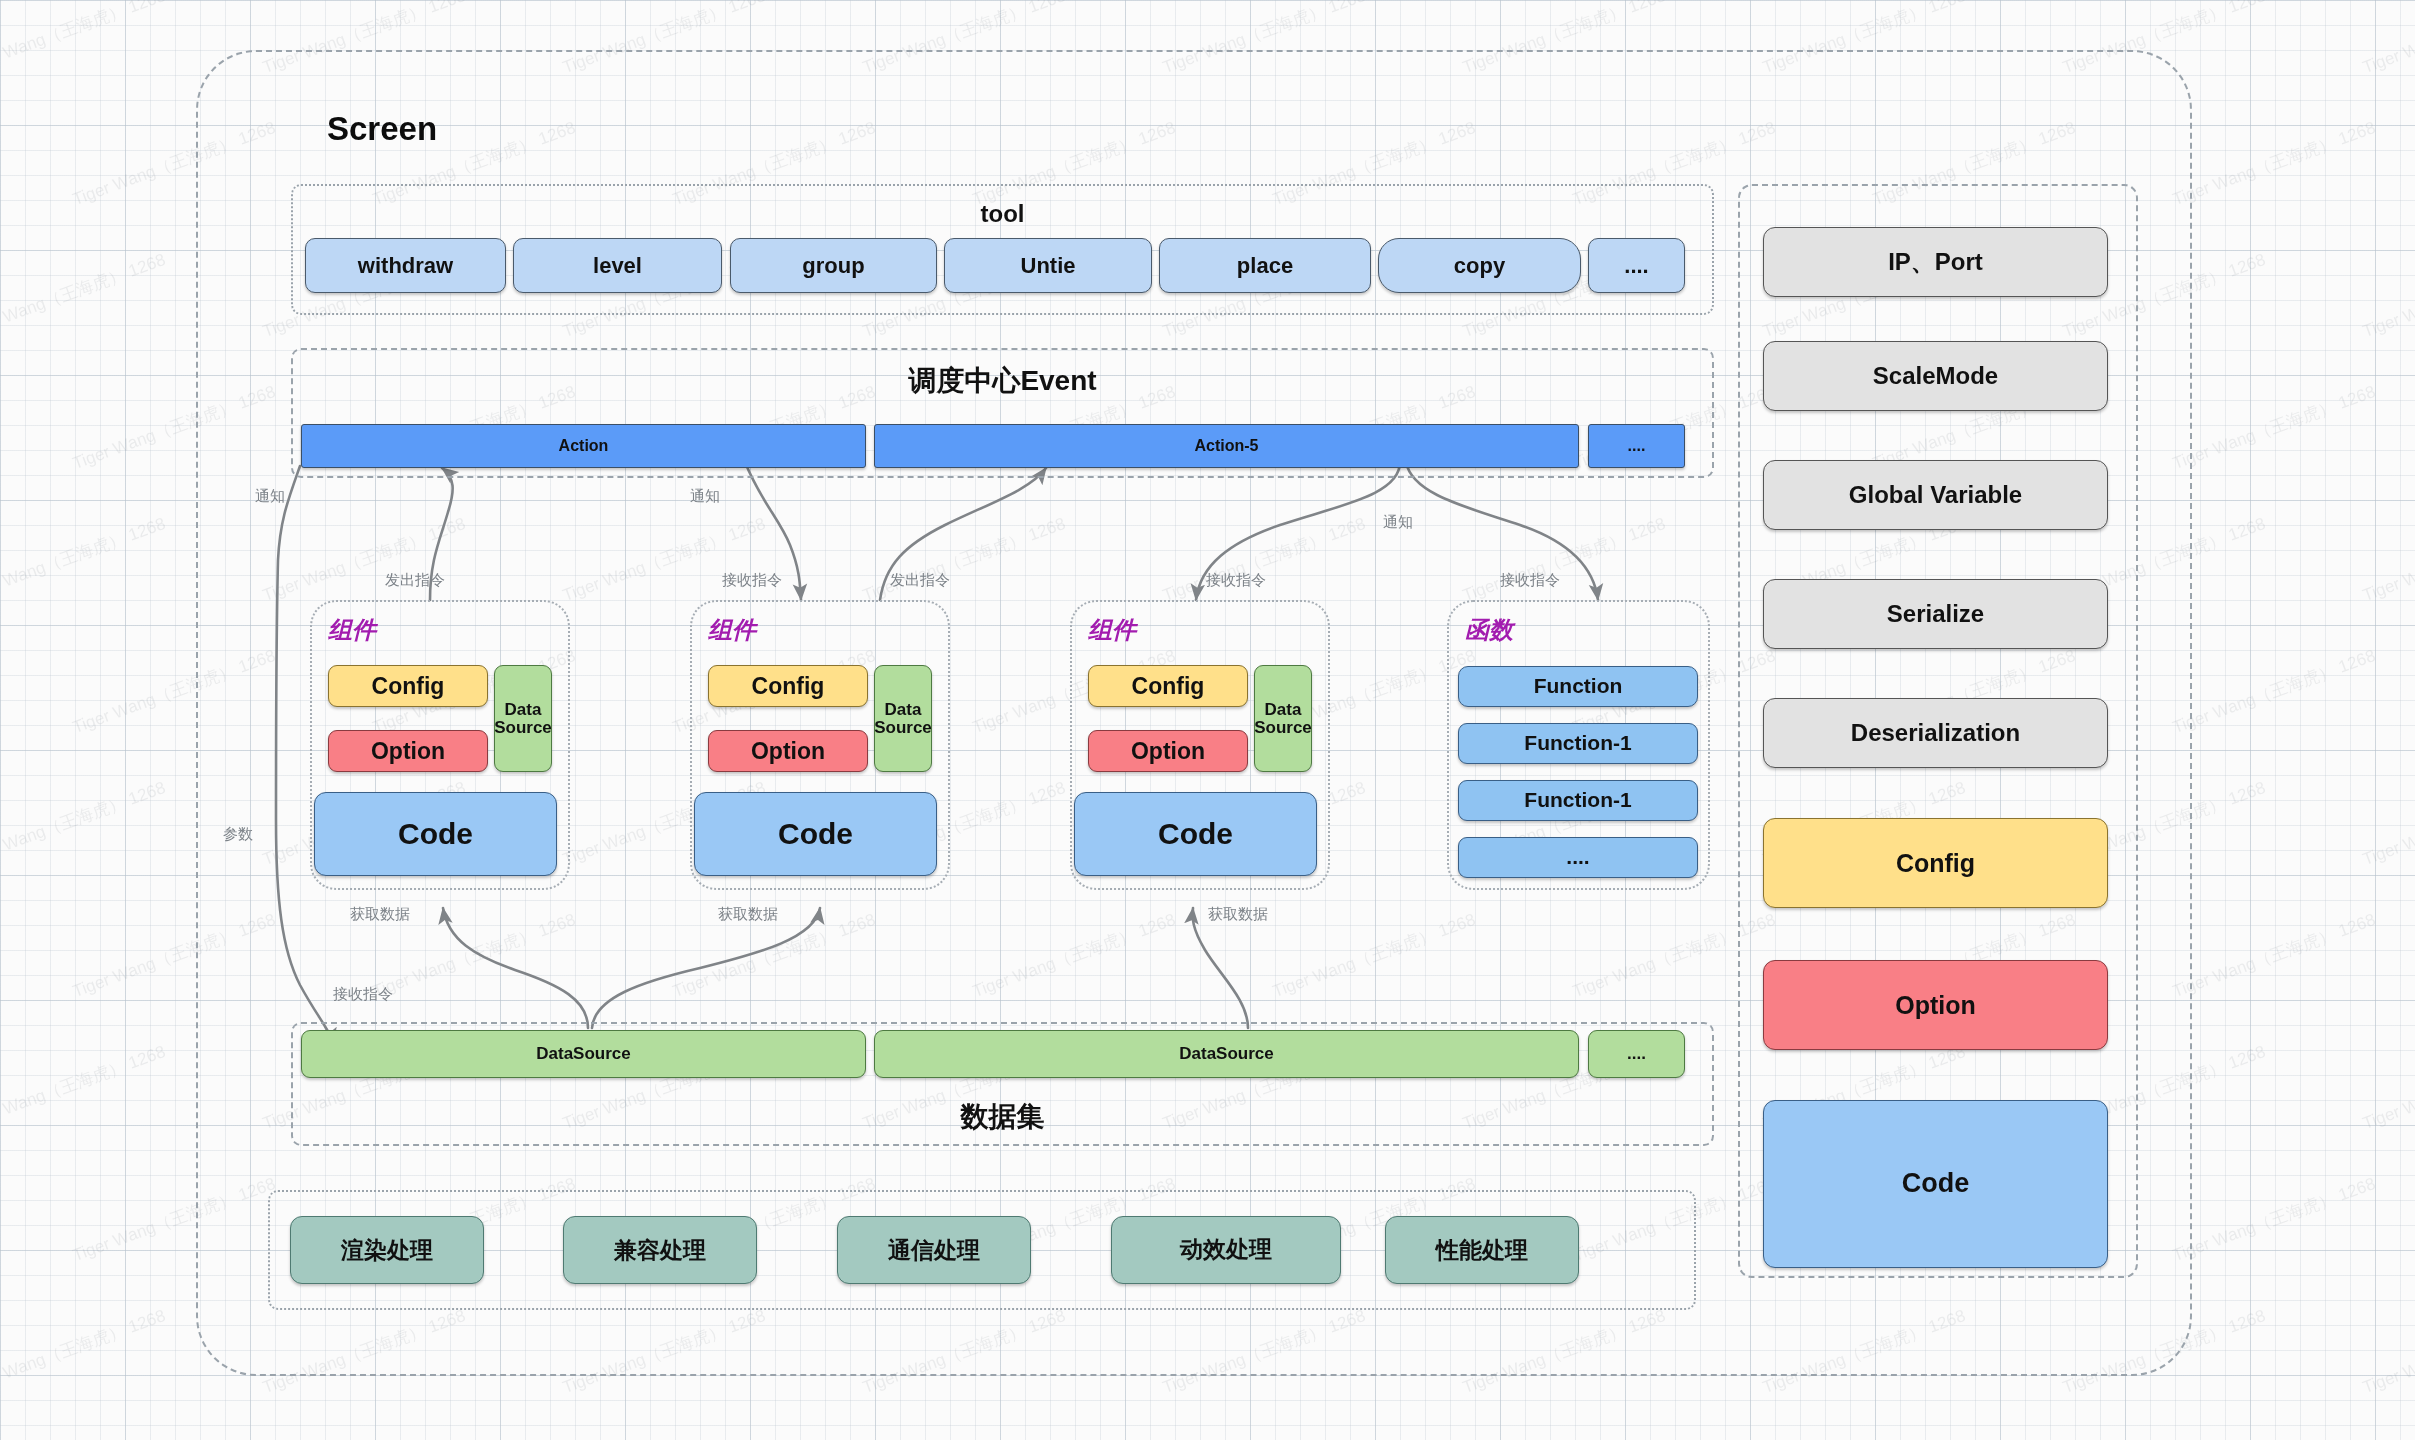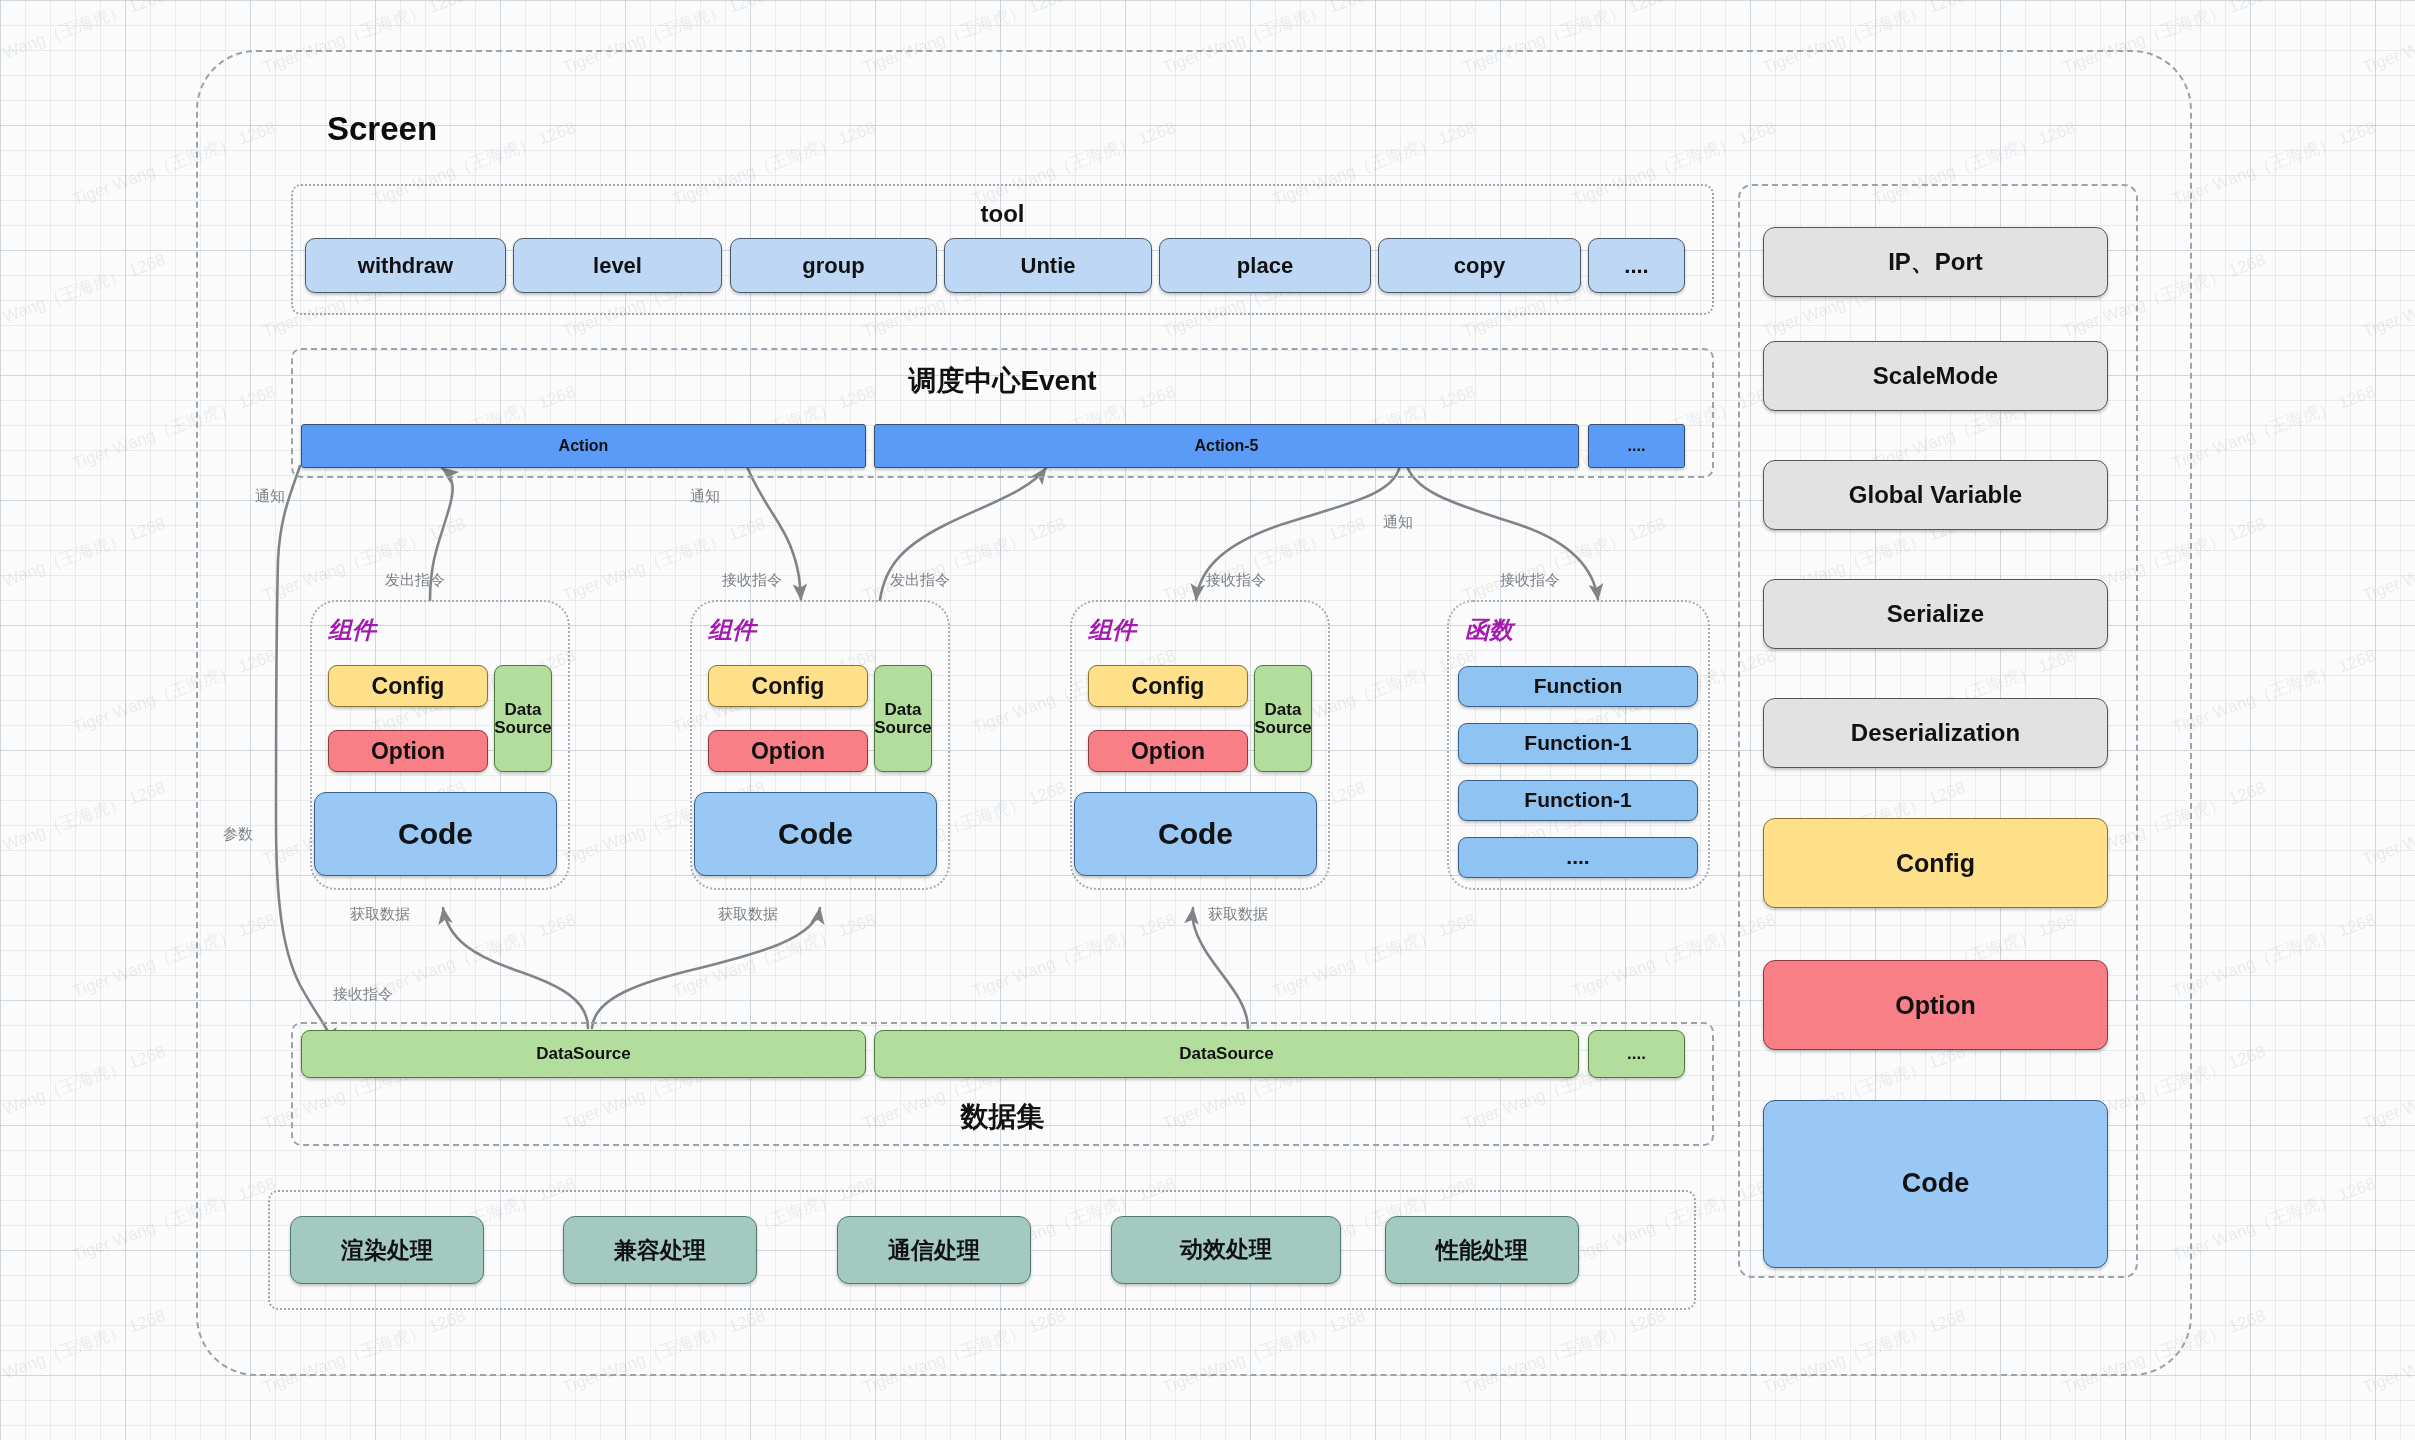--- a/index.html
+++ b/index.html
@@ -210,21 +210,21 @@
   </div>
 <div class="abs chip tool" style="left:730px;top:238px;width:207px;height:55px;">
     <span>group</span>
   </div>
 <div class="abs chip tool" style="left:944px;top:238px;width:208px;height:55px;">
     <span>Untie</span>
   </div>
 <div class="abs chip tool" style="left:1159px;top:238px;width:212px;height:55px;">
     <span>place</span>
   </div>
-<div class="abs chip tool" style="left:1378px;top:238px;width:203px;height:55px;">
+<div class="abs chip tool" style="left:1378px;top:238px;width:203px;height:55px;border-radius:21px;">
     <span>copy</span>
   </div>
 <div class="abs chip tool" style="left:1588px;top:238px;width:97px;height:55px;">
     <span>....</span>
   </div>
 
 <div class="abs dash-box" style="left:291px;top:348px;width:1423px;height:130px;"></div>
 <div class="abs sec-title cn" style="left:291px;top:362px;width:1423px;">调度中心Event</div>
 
 <div class="abs chip action" style="left:301px;top:424px;width:565px;height:44px;">

